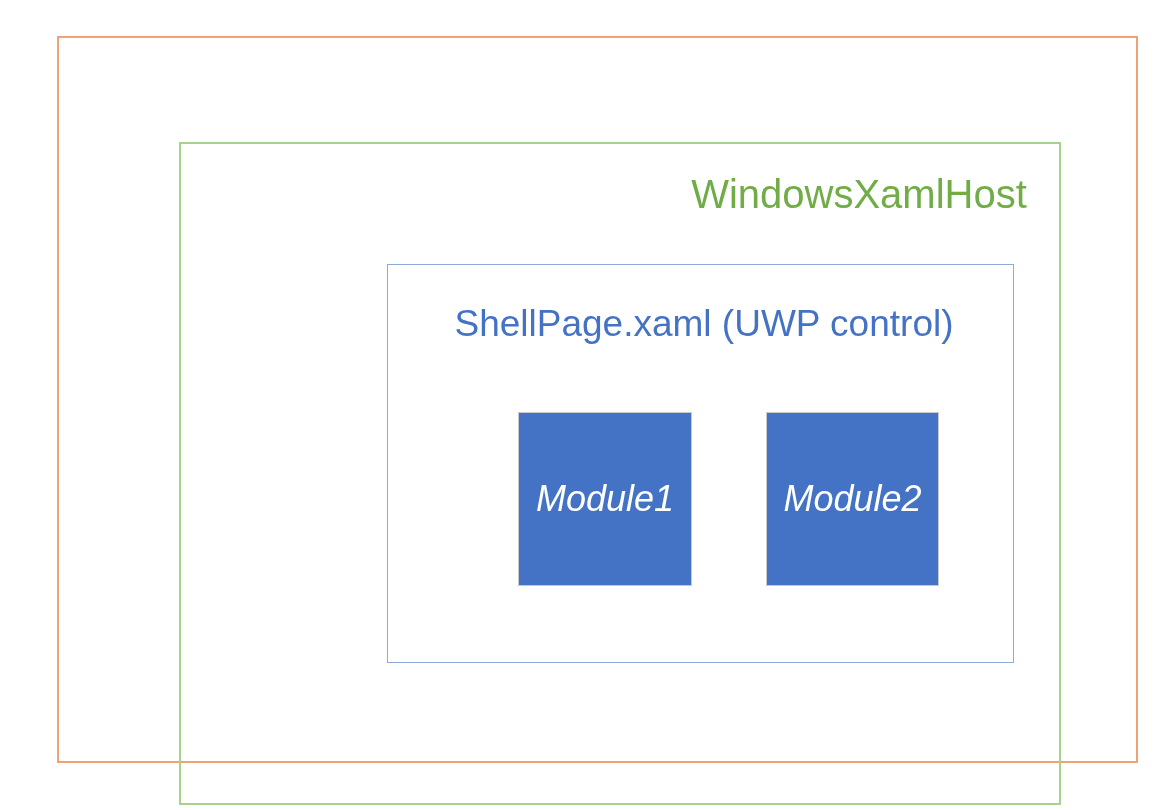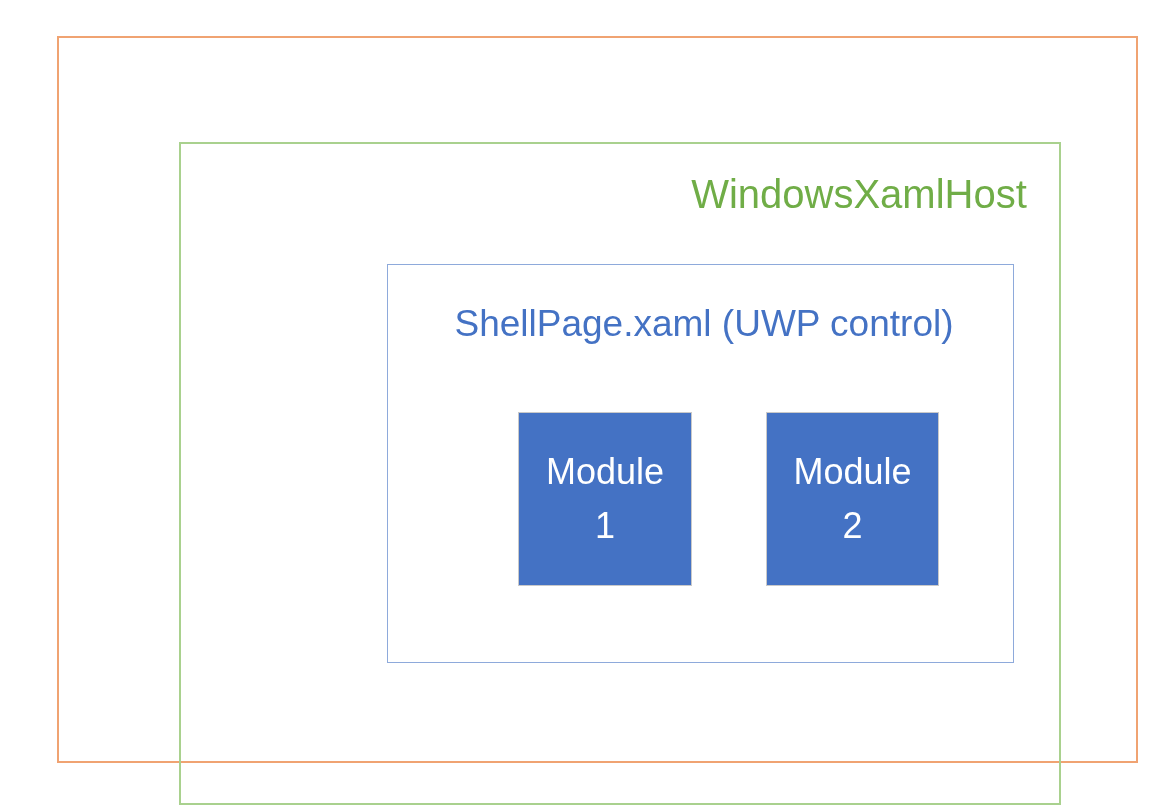--- a/index.html
+++ b/index.html
@@ -62,24 +62,25 @@
     position: absolute;
     top: 147px;
     width: 174px; height: 174px;
     box-sizing: border-box;
     background: var(--module-fill, #4472C4);
     border: 1px solid var(--module-border, #C9C9C9);
     color: var(--module-text, #FFFFFF);
     font-size: 36px;
     line-height: 54px;
     display: flex;
-    flex-direction: column;
+    flex-direction: row;
     align-items: center;
     justify-content: center;
     text-align: center;
+    font-style: italic;
   }
   .module-1 { left: 130px; }
   .module-2 { left: 378px; width: 173px; }
 </style>
 </head>
 <body>
 
 <div class="canvas">
 
   <div class="box box-mainwindow">

